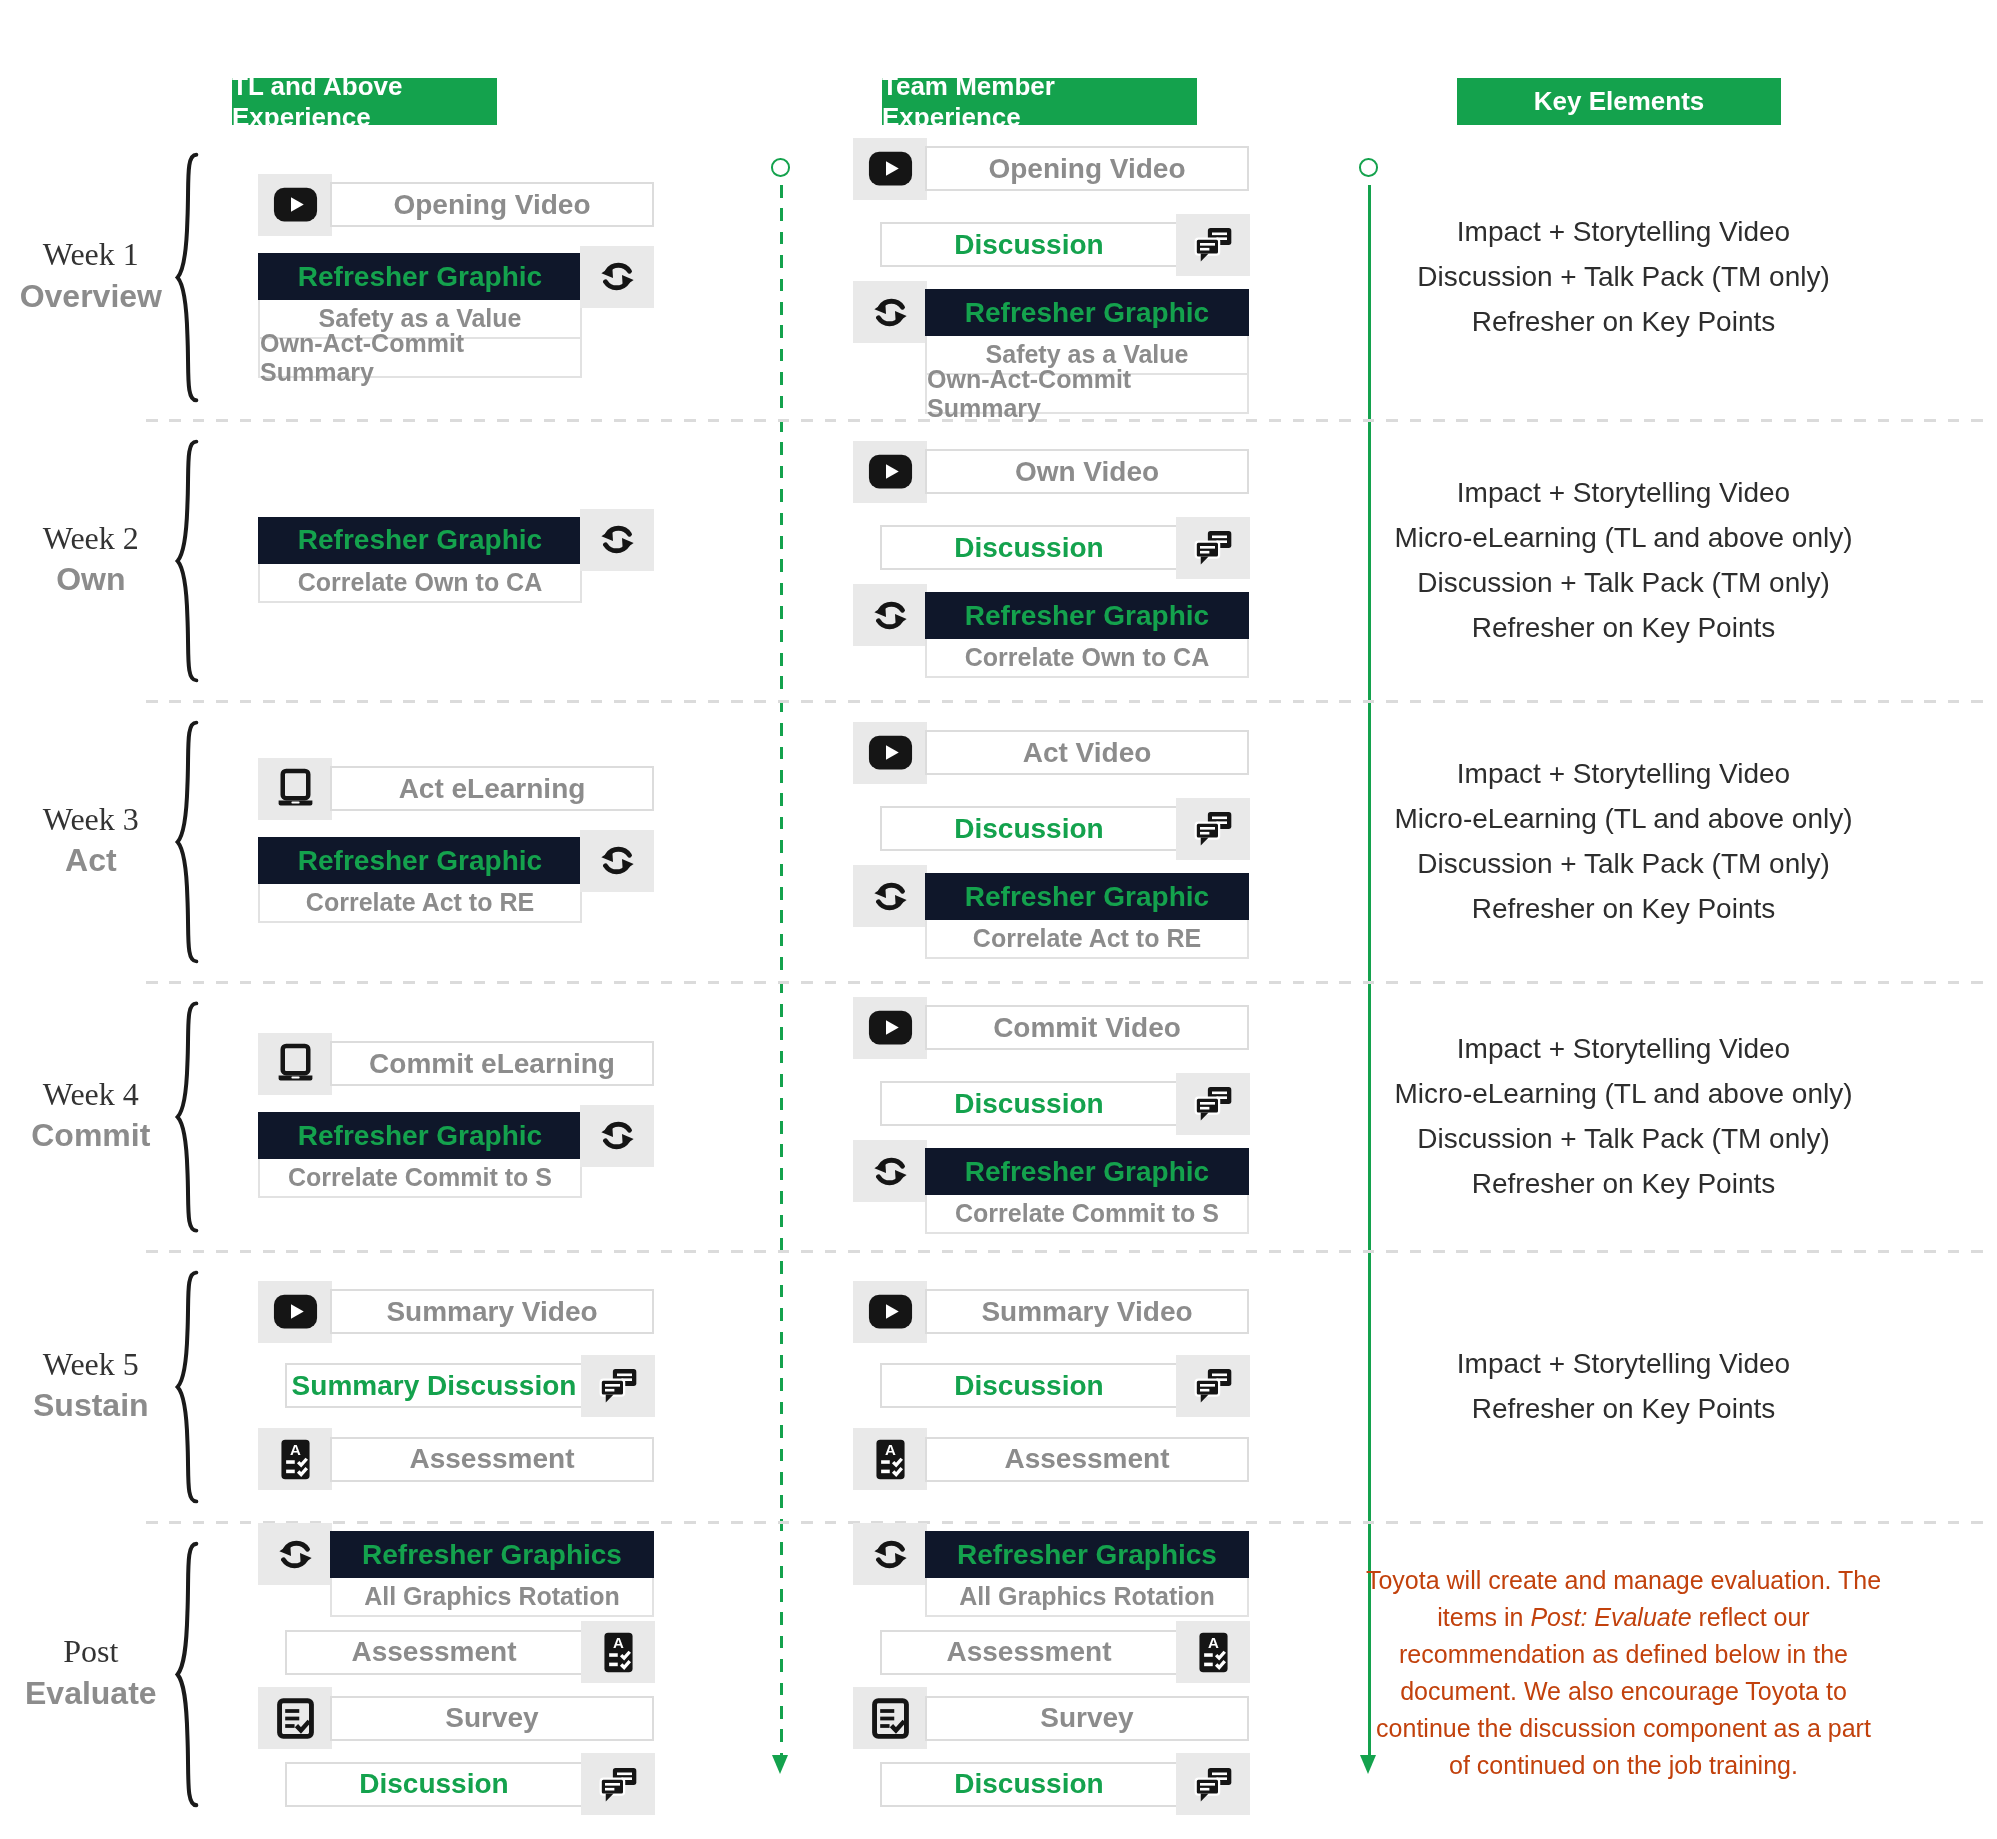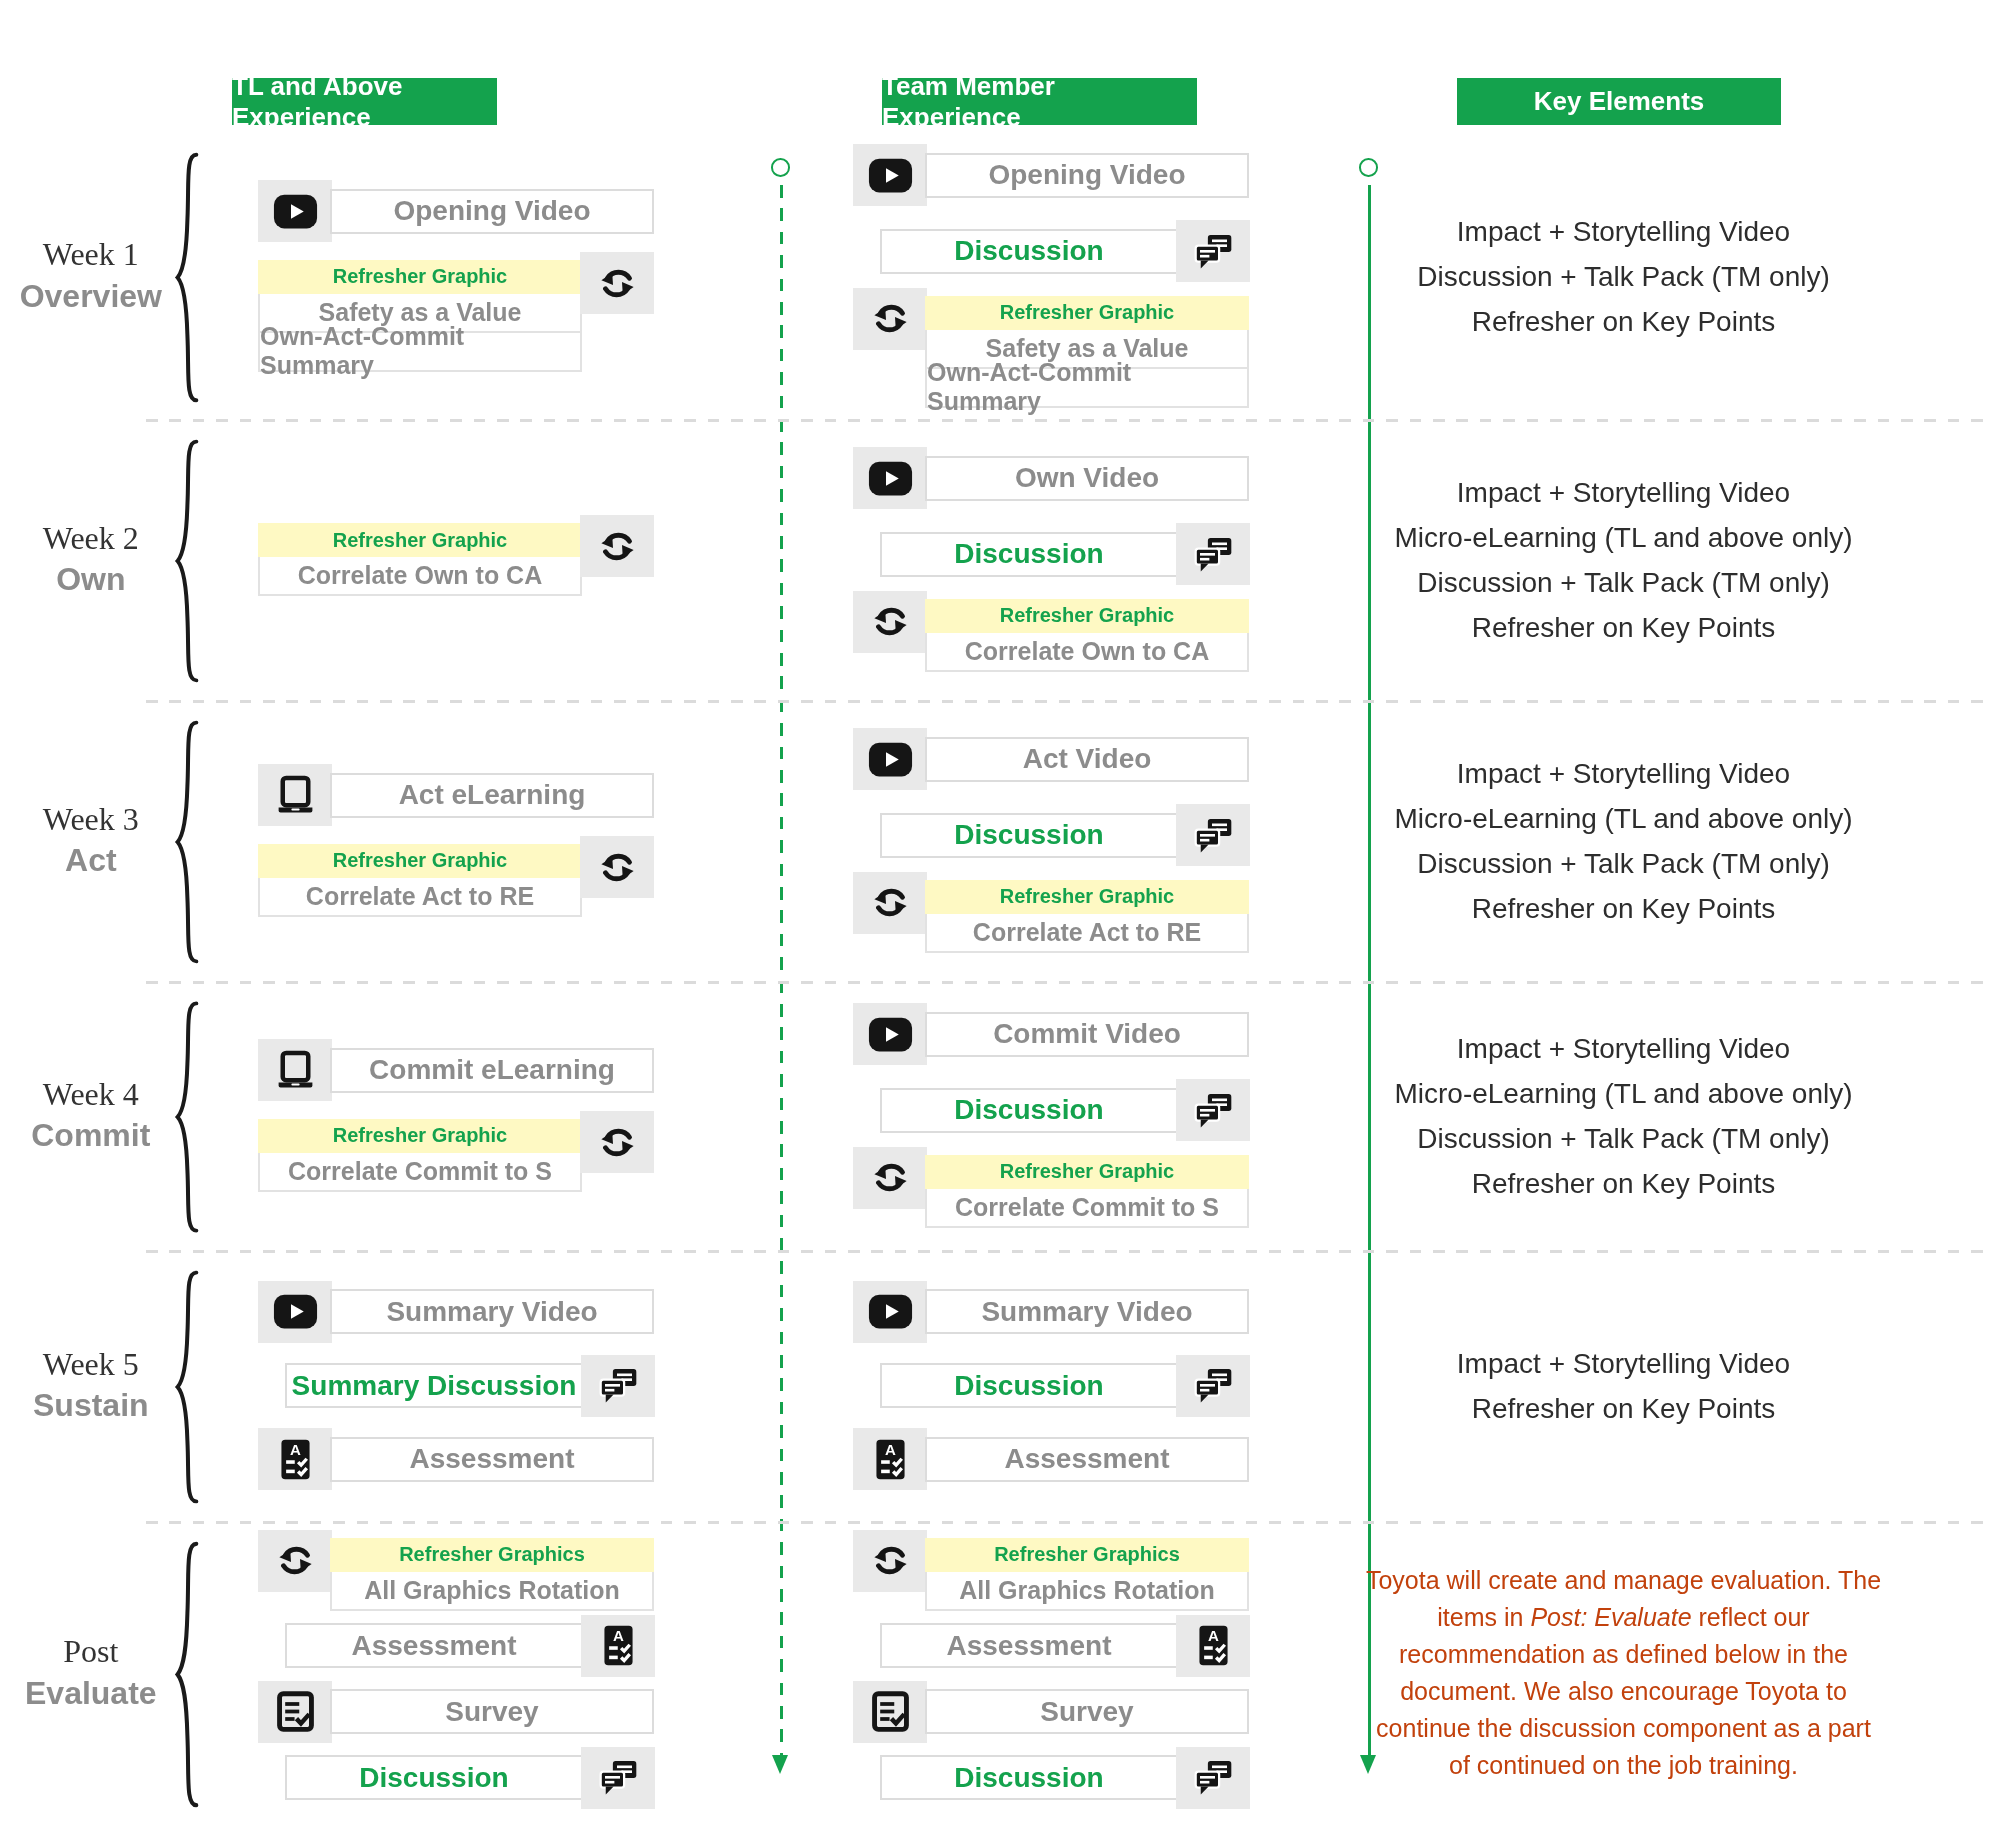--- a/index.html
+++ b/index.html
@@ -36,22 +36,22 @@
   .row.ind::before{content:"";width:27px;flex:none;}
   .icbox{width:74px;height:62px;background:#E9E9E9;display:flex;align-items:center;
          justify-content:center;flex:none;}
   .ic{width:45px;height:45px;display:block;}
   .lbox{width:324px;height:45px;background:#fff;border:2px solid #DCDCDC;box-sizing:border-box;
         display:flex;align-items:center;justify-content:center;
         font-weight:bold;font-size:28px;color:#8C8C8C;flex:none;}
   .ind .lbox{width:298px;text-align:right;}
   .green{color:#14A24D !important;}
   .stack{display:flex;flex-direction:column;flex:none;}
-  .rmain{width:324px;height:34px;background:#fef9c3;box-sizing:border-box;display:flex;
-         align-items:center;justify-content:center;font-weight:bold;font-size:20px;color:#14A24D;}
+  .rmain{width:324px;height:47px;background:#0f172a;box-sizing:border-box;display:flex;
+         align-items:center;justify-content:center;font-weight:bold;font-size:28px;color:#14A24D;}
   .sbox{width:324px;height:39px;background:#fff;border:2px solid #E2E2E2;border-top:none;
         box-sizing:border-box;display:flex;align-items:center;justify-content:center;
         font-weight:bold;font-size:25px;color:#8C8C8C;}
   .reficon{align-self:flex-start;margin-top:-7.8px;}
 
   
   .hsep{position:absolute;left:146px;width:1843px;height:2.9px;
         background:repeating-linear-gradient(90deg,#DBDBDB 0 11.7px,transparent 11.7px 23.4px);}
   .vline{position:absolute;top:185px;width:2.9px;height:1572px;}
   #vline1{left:780px;background:repeating-linear-gradient(180deg,#14A24D 0 12.7px,transparent 12.7px 23.4px);}

